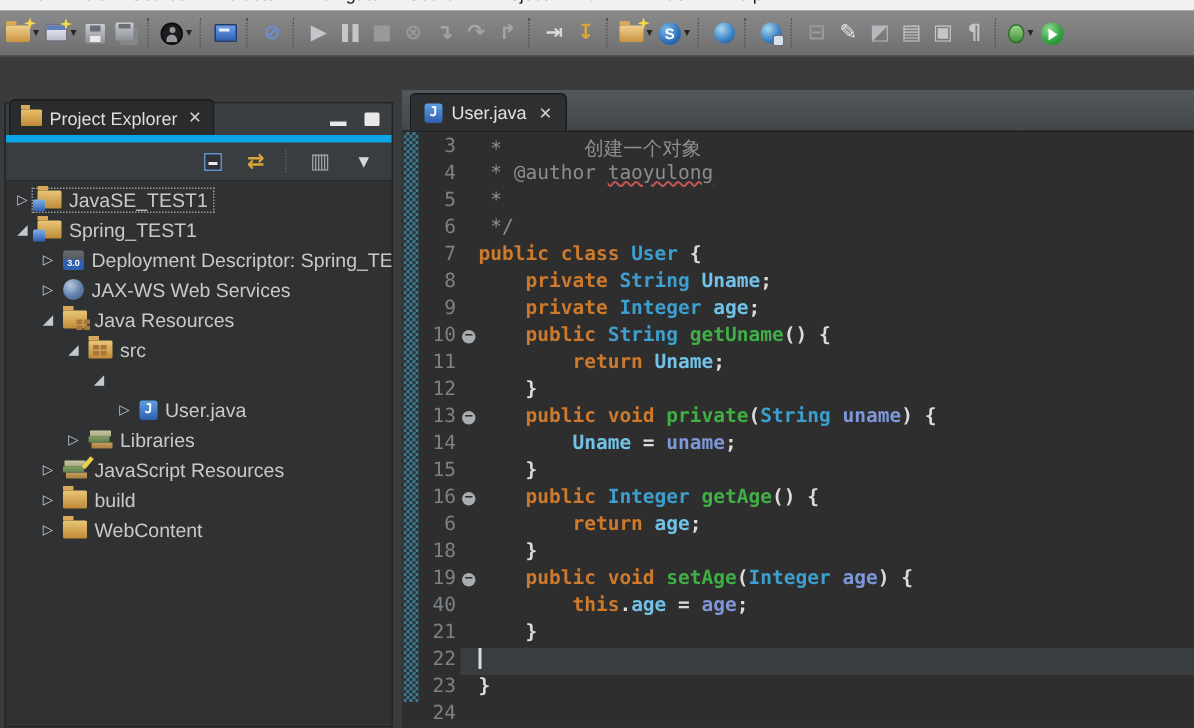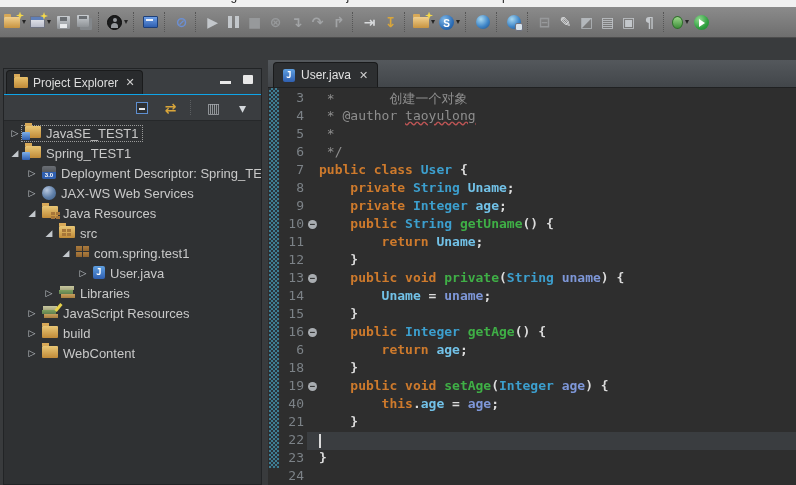--- a/index.html
+++ b/index.html
@@ -54,37 +54,37 @@
   .g-globe2::after{content:"";position:absolute;bottom:-2px;right:-2px;width:6px;height:6px;border-radius:2px;background:#D8E2EA;border:1px solid #6E7280}
   .g-bug{width:11px;height:13px;border-radius:50%;background:linear-gradient(#9CD88C,#3F8F3A);border:1px solid #2E6E2A}
   .g-run{width:15px;height:15px;border-radius:50%;background:radial-gradient(circle at 35% 30%,#8FD88F,#2F9F3F 60%,#1E7F2E);position:relative}
   .g-run::before{content:"";position:absolute;left:5px;top:4px;border-left:6px solid #fff;border-top:4px solid transparent;border-bottom:4px solid transparent}
 
   
   .main{position:absolute;top:38px;left:0;right:0;bottom:0;background:#393B3D}
 
   
   .explorer{position:absolute;left:3px;top:30px;width:259px;bottom:0;background:#2F3133;border:1px solid #222426}
-  .pe-tabbar{height:26px;background:#3B3E41;display:flex;align-items:flex-end;position:relative;border-bottom:1px solid #0ea5e9}
+  .pe-tabbar{height:26px;background:#3B3E41;display:flex;align-items:flex-end;position:relative;border-bottom:5px solid #0ea5e9}
   .ptab{height:24px;background:#292B2D;border:1px solid #1A1B1C;border-bottom:none;border-radius:4px 4px 0 0;
         display:flex;align-items:center;gap:5px;padding:0 7px;margin-left:2px;color:#DDDDDD;font:12px "Liberation Sans",sans-serif}
   .close{font:bold 11px "DejaVu Sans",sans-serif;color:#CFCFCF;margin-left:2px;cursor:default}
   .winbtns{position:absolute;right:8px;top:6px;display:flex;gap:12px;align-items:center}
   .minb{width:11px;height:3px;background:#E8E8E8;margin-top:5px}
   .maxb{width:10px;height:9px;background:#E8E8E8;border-radius:1px}
   .pe-toolbar{height:26px;background:#3A3D40;border-bottom:1px solid #26282A;display:flex;justify-content:flex-end;align-items:center;
         padding-right:8px;gap:8px}
   .pe-toolbar .tb-sep{border-left:1px dotted #5b5e61;height:15px;margin:0 1px}
   .pe-collapse{width:12px;height:12px;border:1px solid #5E8FD0;background:#2F3133;position:relative}
   .pe-collapse::before{content:"";position:absolute;top:5px;left:2px;right:2px;height:2px;background:#E8EAEC}
 
   .tree{padding-top:2px;overflow:hidden;color:#C9C9C9}
   .trow{display:flex;align-items:center;height:20px;white-space:nowrap;font:13px "Liberation Sans",sans-serif}
   .arrow{width:14px;flex:none;text-align:center;font-size:9px;color:#C3C8CD}
-  .iw{display:inline-flex;align-items:flex-start;padding:0 3px;gap:5px}
+  .iw{display:inline-flex;align-items:center;padding:0 3px;gap:5px}
   .iw.focused{outline:1px dotted #9a9a9a}
 
   
   .ic{display:inline-block;position:relative;flex:none;vertical-align:middle}
   .ic-explorer{width:14px;height:11px;background:linear-gradient(#E8C06A,#C08A38);border-radius:1px}
   .ic-explorer::before{content:"";position:absolute;top:-3px;left:0;width:6px;height:3px;background:#D8A958}
   .ic-explorer::after{content:"";position:absolute;top:-4px;left:-3px;width:6px;height:8px;background:#E8ECF2;border:1px solid #6E82A8;z-index:-1}
   .ic-project{width:16px;height:12px;background:linear-gradient(#E9C776,#C08A38);border-radius:1px}
   .ic-project::before{content:"";position:absolute;top:-3px;left:0;width:7px;height:3px;background:#D8A958}
   .ic-project::after{content:"";position:absolute;bottom:-2px;left:-3px;width:8px;height:8px;background:linear-gradient(#7FB0E8,#2F5FB0);border-radius:1px}
@@ -334,24 +334,20 @@
           </div>
           <div class="trow" style="padding-left: 38px;">
             <span class="arrow">◢</span>
             <span class="iw">
               <span class="ic ic-srcpkg"></span>
               <span>src</span>
             </span>
           </div>
           <div class="trow" style="padding-left: 55px;">
             <span class="arrow">◢</span>
-            <span class="iw">
-              <span class="ic ic-package"></span>
-              <span>com.spring.test1</span>
-            </span>
           </div>
           <div class="trow" style="padding-left: 72px;">
             <span class="arrow">▷</span>
             <span class="iw">
               <span class="ic ic-jfile" data-letter="J"></span>
               <span>User.java</span>
             </span>
           </div>
           <div class="trow" style="padding-left: 38px;">
             <span class="arrow">▷</span>

